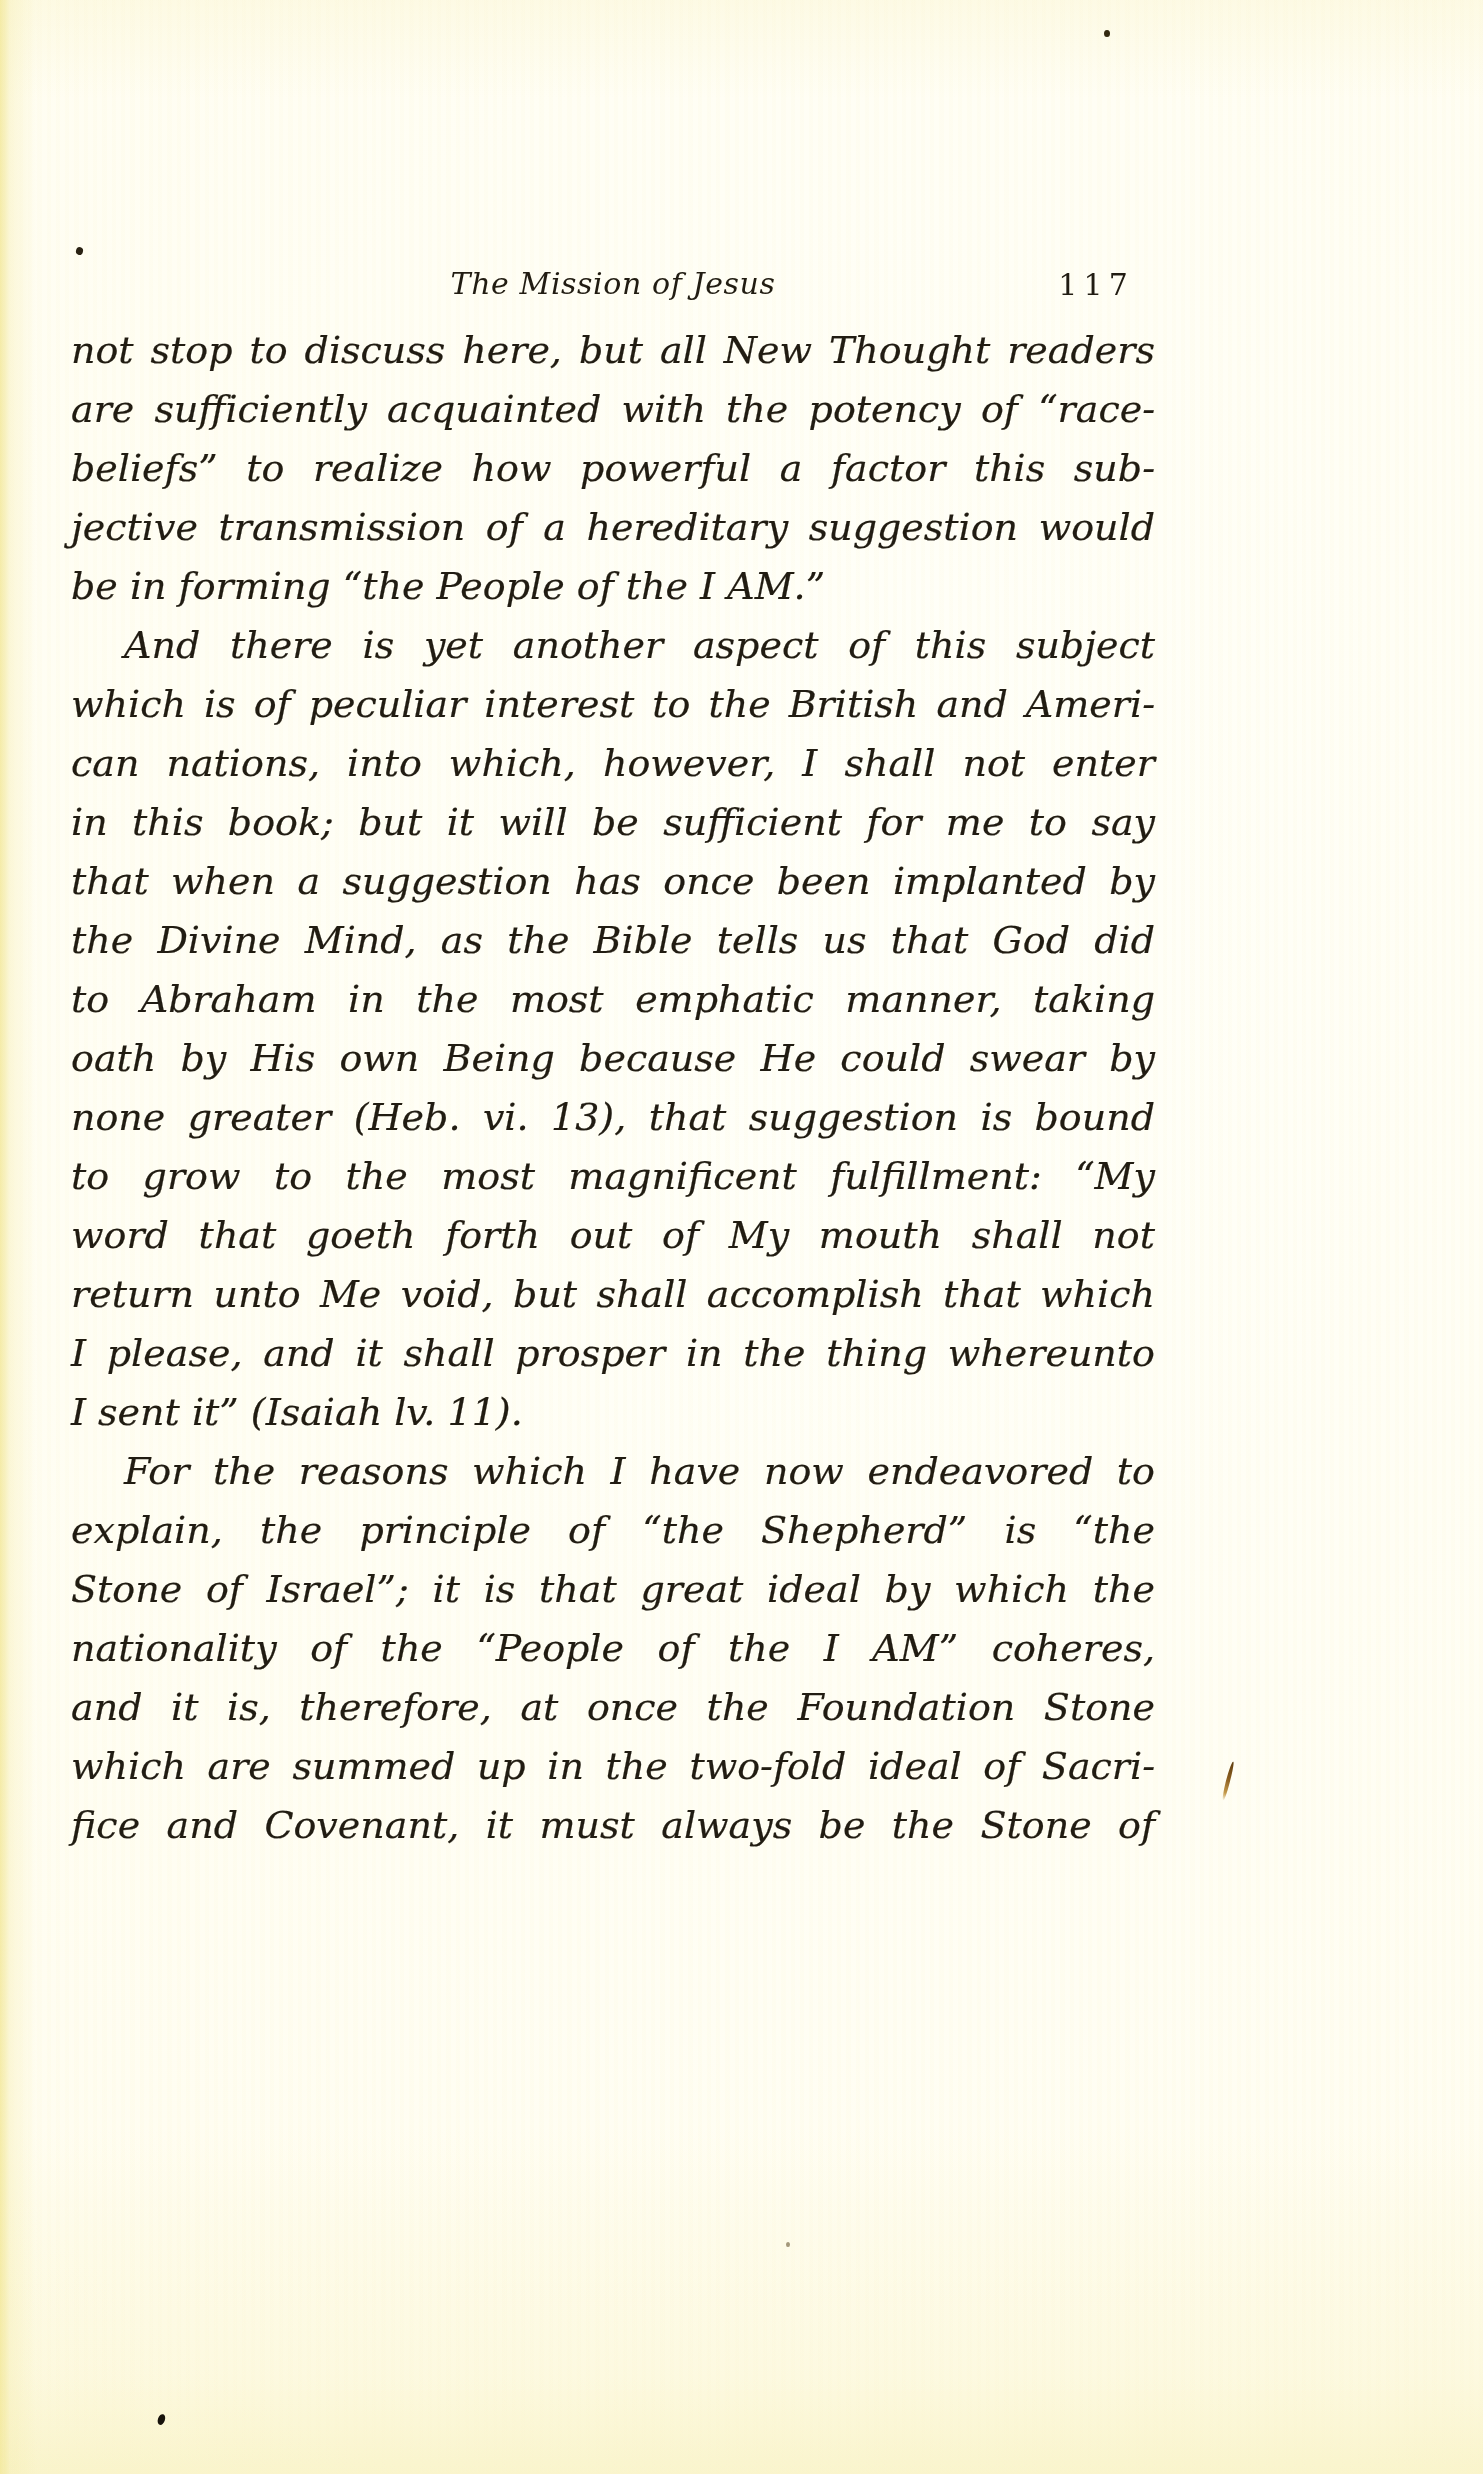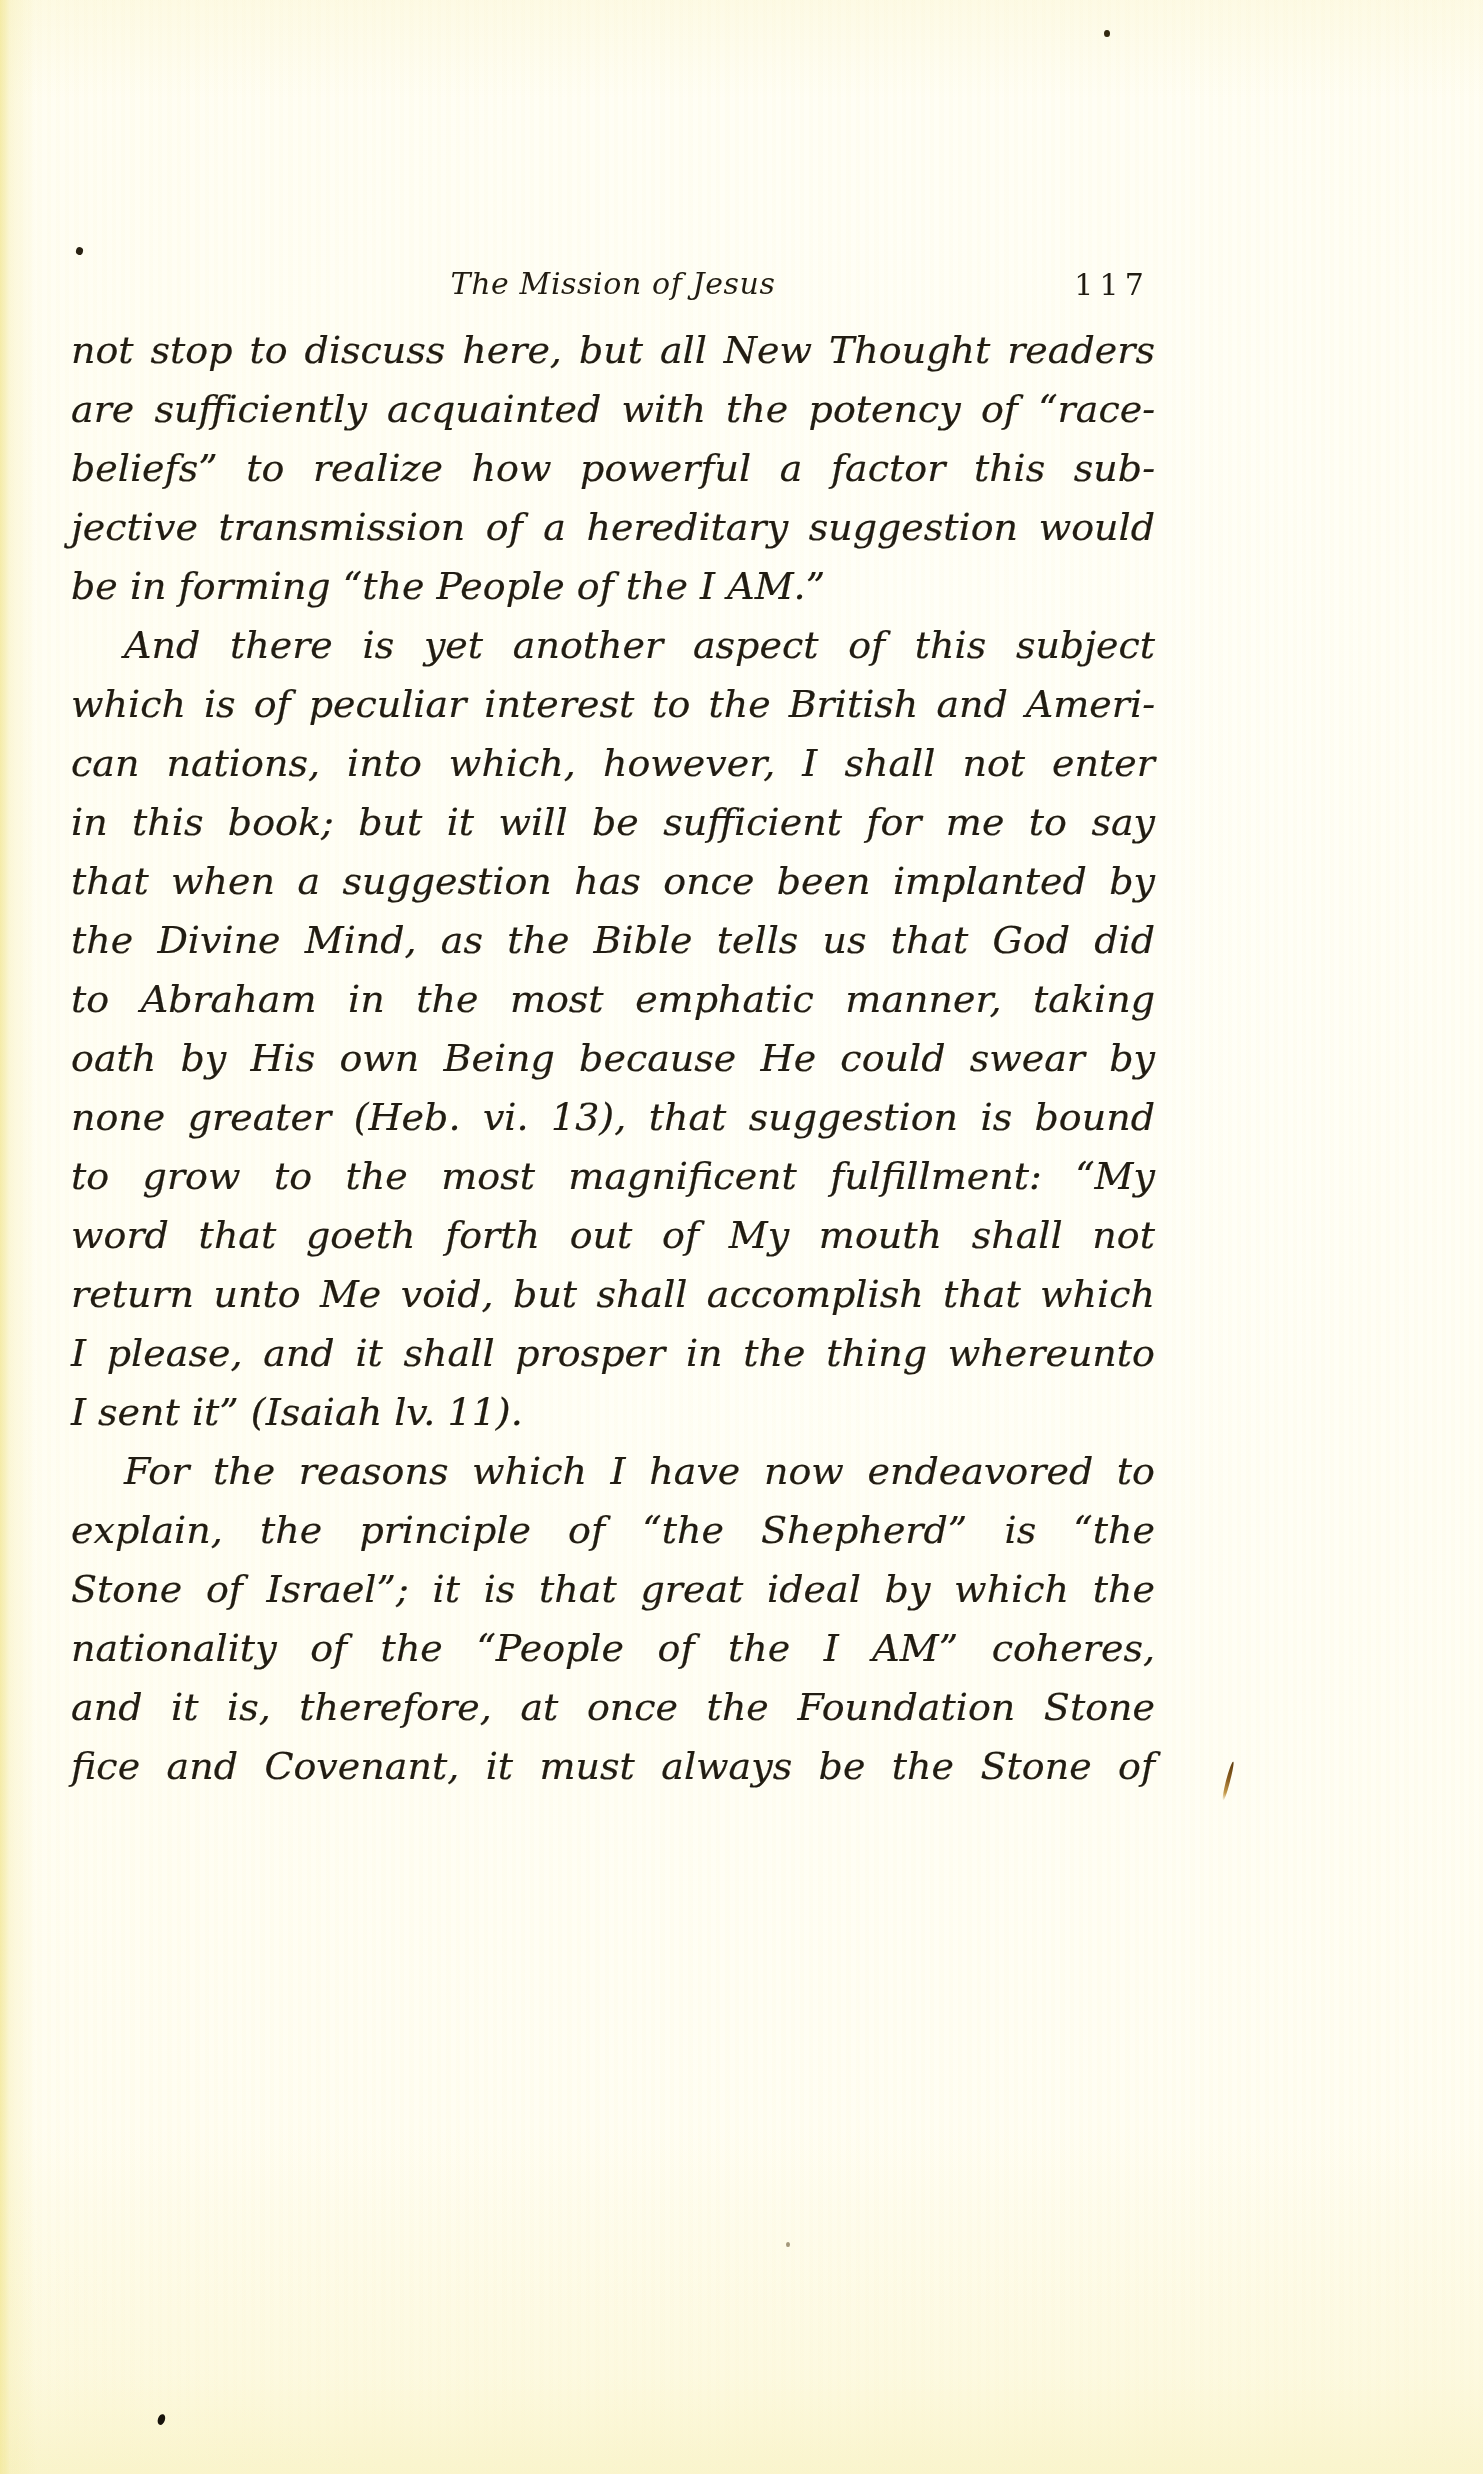--- a/index.html
+++ b/index.html
@@ -38,21 +38,21 @@
   }
   .header-title {
     display: block;
     text-align: center;
     font-style: italic;
     letter-spacing: 0.6px;
   }
   .page-number {
     position: absolute;
     top: 0.6px;
-    right: 5px;
+    right: 21px;
     font-style: normal;
     letter-spacing: 6.2px;
   }
 
   .text-block {
     position: absolute;
     top: 321px;
     left: 71px;
     width: 1084px;
     font-size: 38px;
@@ -116,20 +116,21 @@
       <div class="line">to grow to the most magnificent fulfillment: “My</div>
       <div class="line">word that goeth forth out of My mouth shall not</div>
       <div class="line">return unto Me void, but shall accomplish that which</div>
       <div class="line">I please, and it shall prosper in the thing whereunto</div>
       <div class="line endline">I sent it” (Isaiah lv. 11).</div>
       <div class="line indent">For the reasons which I have now endeavored to</div>
       <div class="line">explain, the principle of “the Shepherd” is “the</div>
       <div class="line">Stone of Israel”; it is that great ideal by which the</div>
       <div class="line">nationality of the “People of the I AM” coheres,</div>
       <div class="line">and it is, therefore, at once the Foundation Stone</div>
+      <div class="line">which are summed up in the two-fold ideal of Sacri-</div>
       <div class="line">fice and Covenant, it must always be the Stone of</div>
     </div>
 
   <div class="speck speck-1"></div>
   <div class="speck speck-2"></div>
   <div class="speck speck-3"></div>
   <div class="speck speck-4"></div>
   <div class="hair-mark"></div>
 
 </div>

